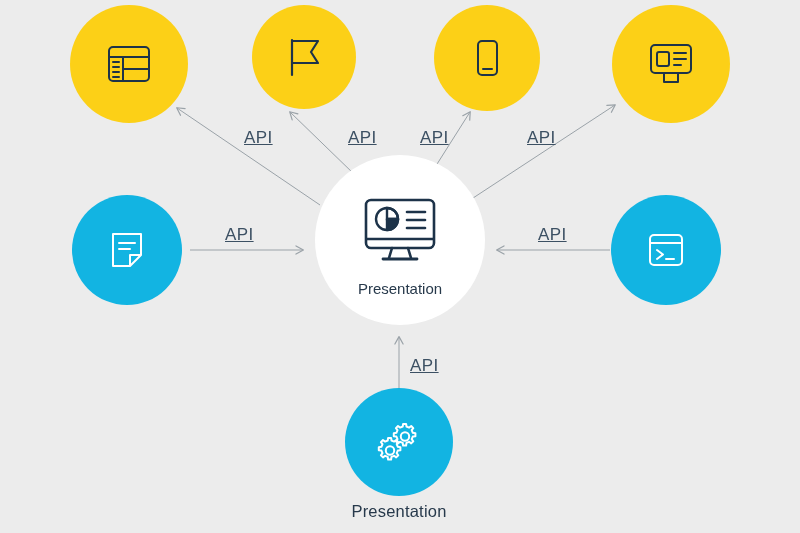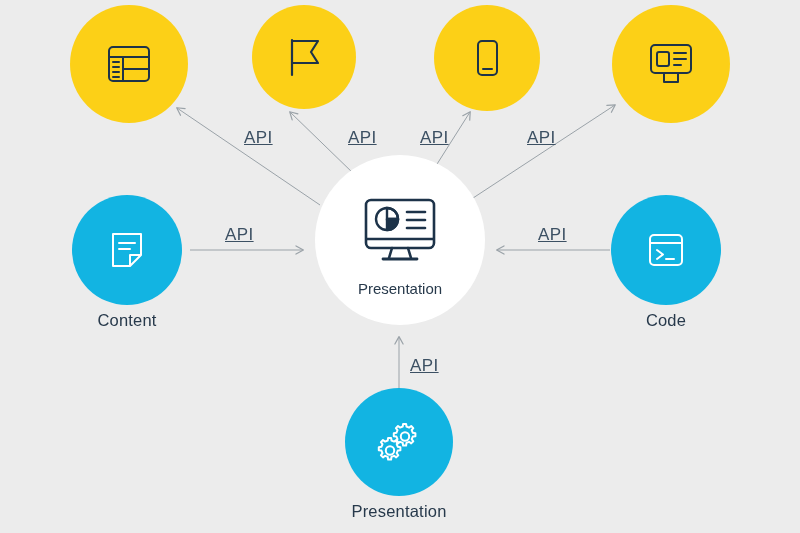--- a/index.html
+++ b/index.html
@@ -124,31 +124,29 @@
     </div>
 
     <div class="circle cyan" style="left:72px;top:195px;width:110px;height:110px;">
       <svg width="54" height="54" viewBox="0 0 54 54">
         <path d="M13,11 h28 v21 l-11,11 h-17 z" fill="none" stroke="#ffffff" stroke-width="2" stroke-linejoin="round"></path>
         <path d="M41,32 h-11 v11" fill="none" stroke="#ffffff" stroke-width="2" stroke-linejoin="round"></path>
         <line x1="19" y1="20" x2="35" y2="20" stroke="#ffffff" stroke-width="2" stroke-linecap="round"></line>
         <line x1="19" y1="26" x2="30" y2="26" stroke="#ffffff" stroke-width="2" stroke-linecap="round"></line>
       </svg>
     </div>
-    <div class="node-label" style="left:7px;top:311px;">Content</div>
 
     <div class="circle cyan" style="left:611px;top:195px;width:110px;height:110px;">
       <svg width="54" height="54" viewBox="0 0 54 54">
         <rect x="11" y="12" width="32" height="30" rx="4" fill="none" stroke="#ffffff" stroke-width="2"></rect>
         <line x1="11" y1="20" x2="43" y2="20" stroke="#ffffff" stroke-width="2"></line>
         <path d="M18,27 L24,31.5 L18,36" fill="none" stroke="#ffffff" stroke-width="2" stroke-linecap="round" stroke-linejoin="round"></path>
         <line x1="27" y1="36" x2="35" y2="36" stroke="#ffffff" stroke-width="2" stroke-linecap="round"></line>
       </svg>
     </div>
-    <div class="node-label" style="left:546px;top:311px;">Code</div>
 
     <div class="circle cyan" style="left:345px;top:388px;width:108px;height:108px;">
       <svg width="56" height="56" viewBox="0 0 56 56">
         <g fill="none" stroke="#ffffff" stroke-width="2" stroke-linejoin="round">
           <path d="M35.5,12.5 l2.6,1.1 2.1,-1.6 2.1,2.1 -1.6,2.1 1.1,2.6 2.6,0.4 0,3 -2.6,0.4 -1.1,2.6 1.6,2.1 -2.1,2.1 -2.1,-1.6 -2.6,1.1 -0.4,2.6 -3,0 -0.4,-2.6 -2.6,-1.1 -2.1,1.6 -2.1,-2.1 1.6,-2.1 -1.1,-2.6 -2.6,-0.4 0,-3 2.6,-0.4 1.1,-2.6 -1.6,-2.1 2.1,-2.1 2.1,1.6 2.6,-1.1 0.4,-2.6 3,0 z"></path>
           <circle cx="34" cy="22.5" r="4.2"></circle>
           <path d="M20.5,26.5 l2.6,1.1 2.1,-1.6 2.1,2.1 -1.6,2.1 1.1,2.6 2.6,0.4 0,3 -2.6,0.4 -1.1,2.6 1.6,2.1 -2.1,2.1 -2.1,-1.6 -2.6,1.1 -0.4,2.6 -3,0 -0.4,-2.6 -2.6,-1.1 -2.1,1.6 -2.1,-2.1 1.6,-2.1 -1.1,-2.6 -2.6,-0.4 0,-3 2.6,-0.4 1.1,-2.6 -1.6,-2.1 2.1,-2.1 2.1,1.6 2.6,-1.1 0.4,-2.6 3,0 z"></path>
           <circle cx="19" cy="36.5" r="4.2"></circle>
         </g>
       </svg>

